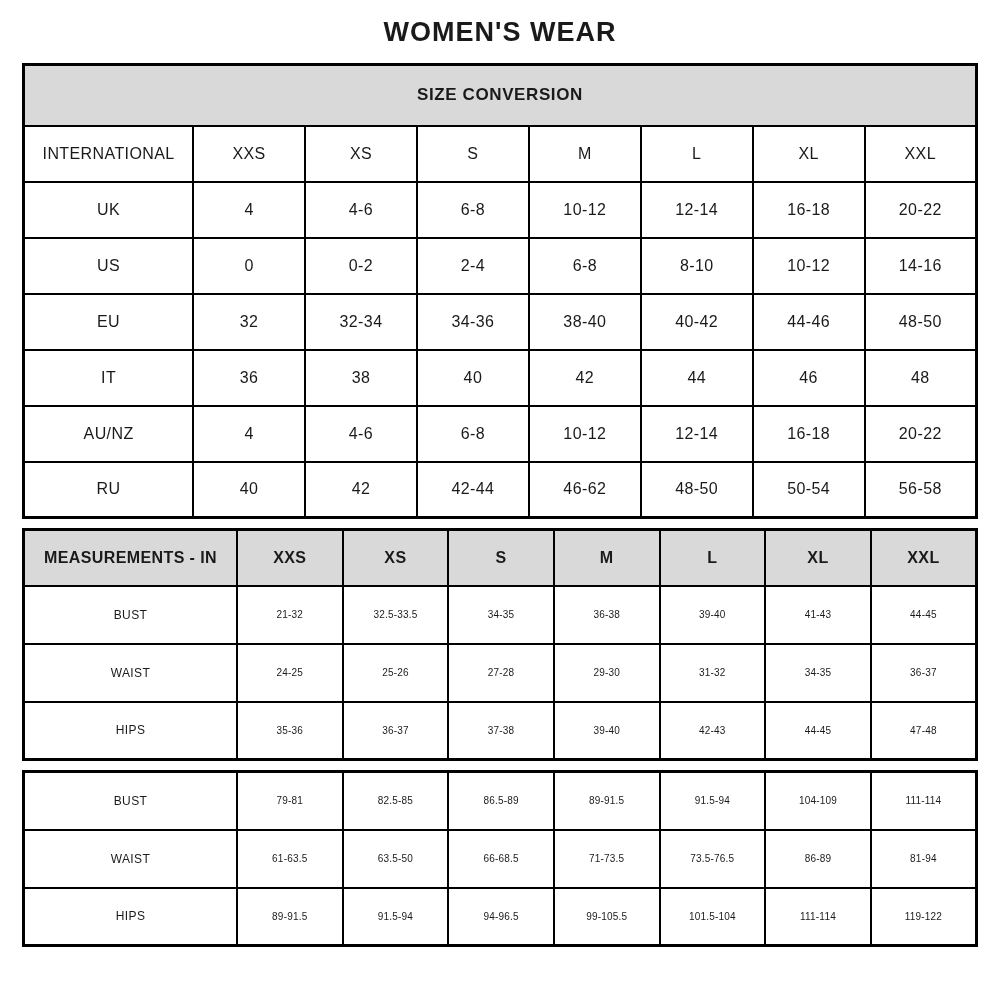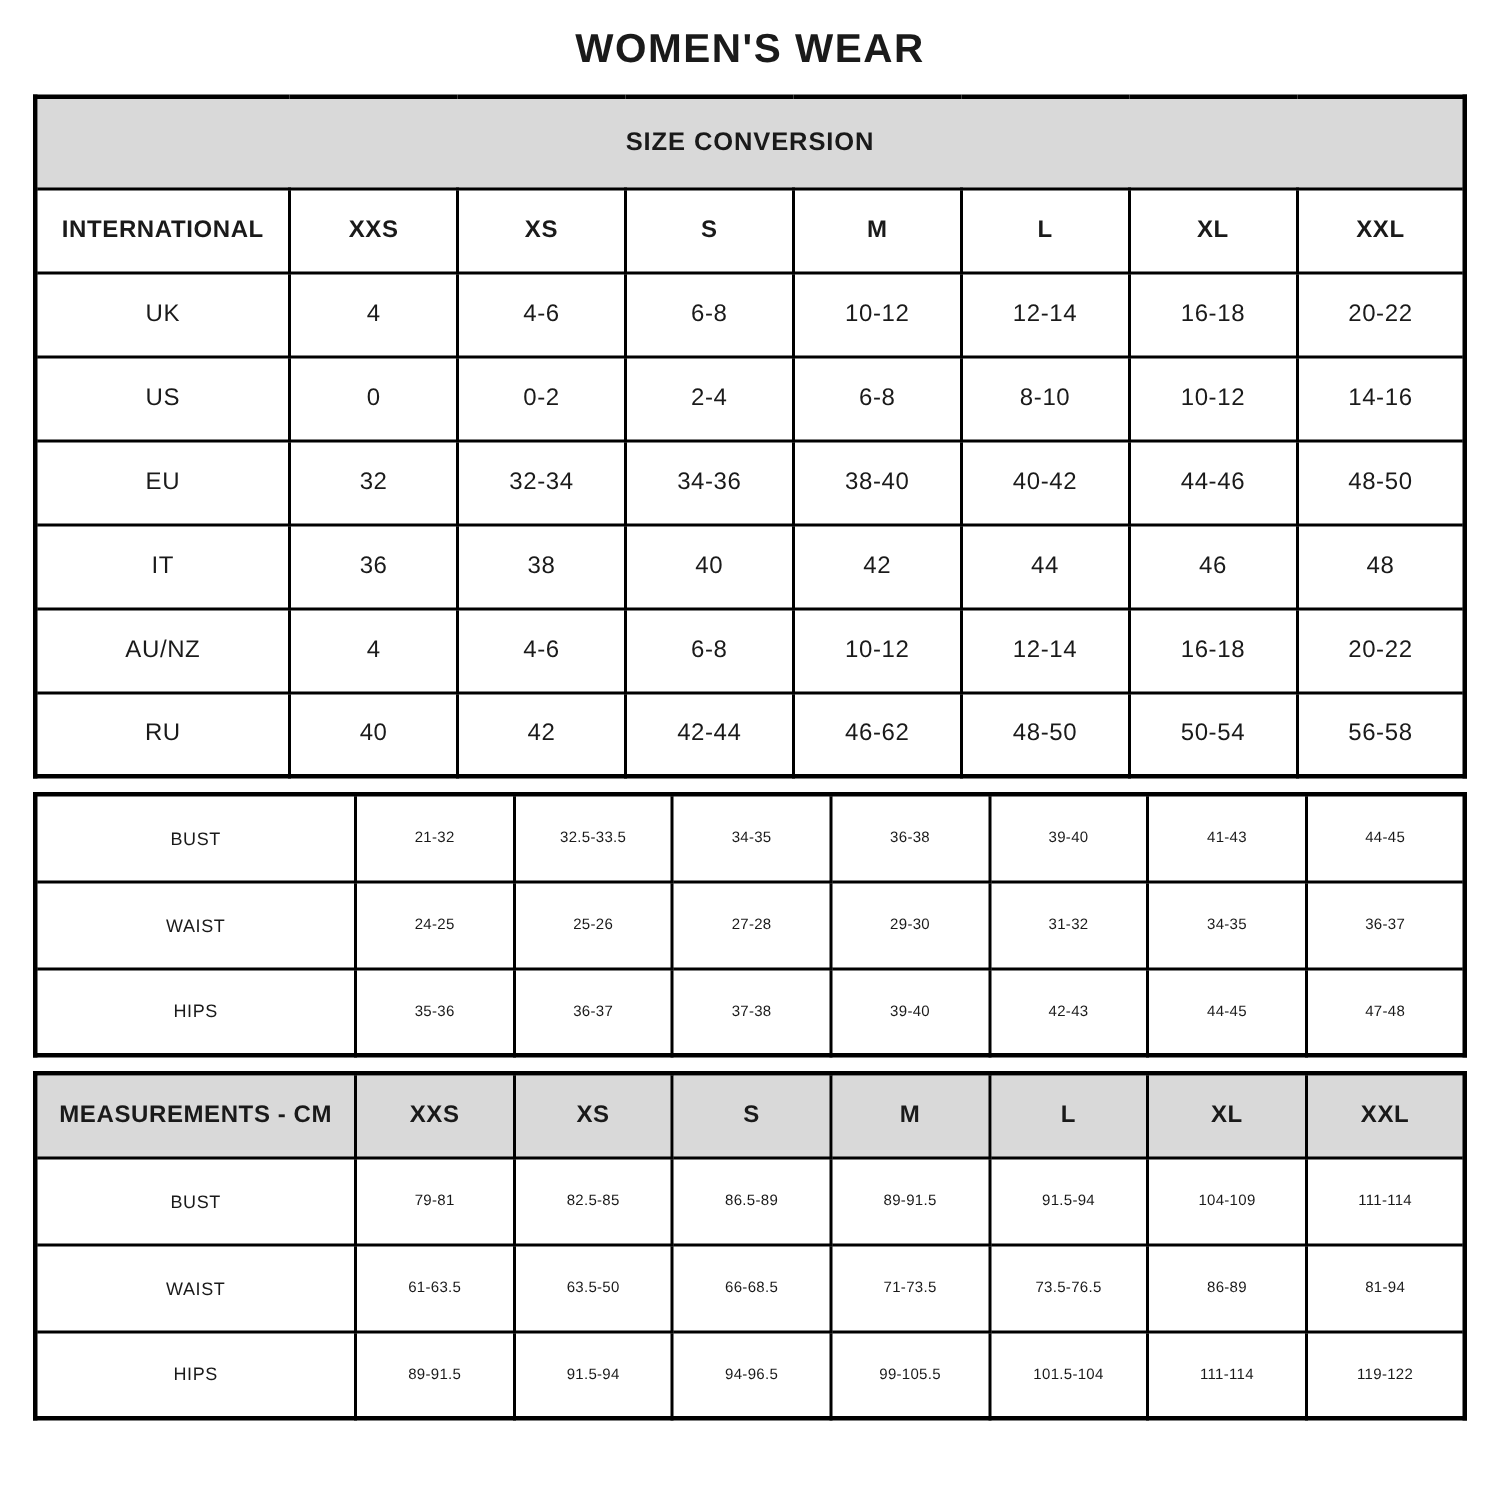--- a/index.html
+++ b/index.html
@@ -38,21 +38,21 @@
   
   .t1 td { height: 56px; }
   .t1 .span-hdr {
     background: #d9d9d9;
     font-weight: 700;
     font-size: 17px;
     height: 61px;
     letter-spacing: 0.6px;
     text-align: center;
   }
-  .t1 .col-hdr td { font-weight: 700; }
+  .t1 .col-hdr td { font-weight: 400; }
   
   .m td { height: 58px; }
   .m .hdr td {
     background: #d9d9d9;
     font-weight: 700;
     height: 56px;
   }
   .m .val { font-size: 10px; letter-spacing: 0.2px; }
   .m .lbl { font-size: 12px; }
 </style>
@@ -156,20 +156,30 @@
       <col style="width:22.4%">
       <col style="width:11.086%">
         <col style="width:11.086%">
         <col style="width:11.086%">
       <col style="width:11.086%">
         <col style="width:11.086%">
         <col style="width:11.086%">
       <col style="width:11.086%">
     </colgroup>
     <tbody>
+      <tr class="hdr">
+        <td>MEASUREMENTS - IN</td>
+        <td>XXS</td>
+        <td>XS</td>
+        <td>S</td>
+        <td>M</td>
+        <td>L</td>
+        <td>XL</td>
+        <td>XXL</td>
+      </tr>
       <tr>
         <td class="lbl">BUST</td>
         <td class="val">21-32</td>
         <td class="val">32.5-33.5</td>
         <td class="val">34-35</td>
         <td class="val">36-38</td>
         <td class="val">39-40</td>
         <td class="val">41-43</td>
         <td class="val">44-45</td>
       </tr>
@@ -201,30 +211,20 @@
       <col style="width:22.4%">
       <col style="width:11.086%">
         <col style="width:11.086%">
         <col style="width:11.086%">
       <col style="width:11.086%">
         <col style="width:11.086%">
         <col style="width:11.086%">
       <col style="width:11.086%">
     </colgroup>
     <tbody>
-      <tr class="hdr">
-        <td>MEASUREMENTS - CM</td>
-        <td>XXS</td>
-        <td>XS</td>
-        <td>S</td>
-        <td>M</td>
-        <td>L</td>
-        <td>XL</td>
-        <td>XXL</td>
-      </tr>
       <tr>
         <td class="lbl">BUST</td>
         <td class="val">79-81</td>
         <td class="val">82.5-85</td>
         <td class="val">86.5-89</td>
         <td class="val">89-91.5</td>
         <td class="val">91.5-94</td>
         <td class="val">104-109</td>
         <td class="val">111-114</td>
       </tr>

